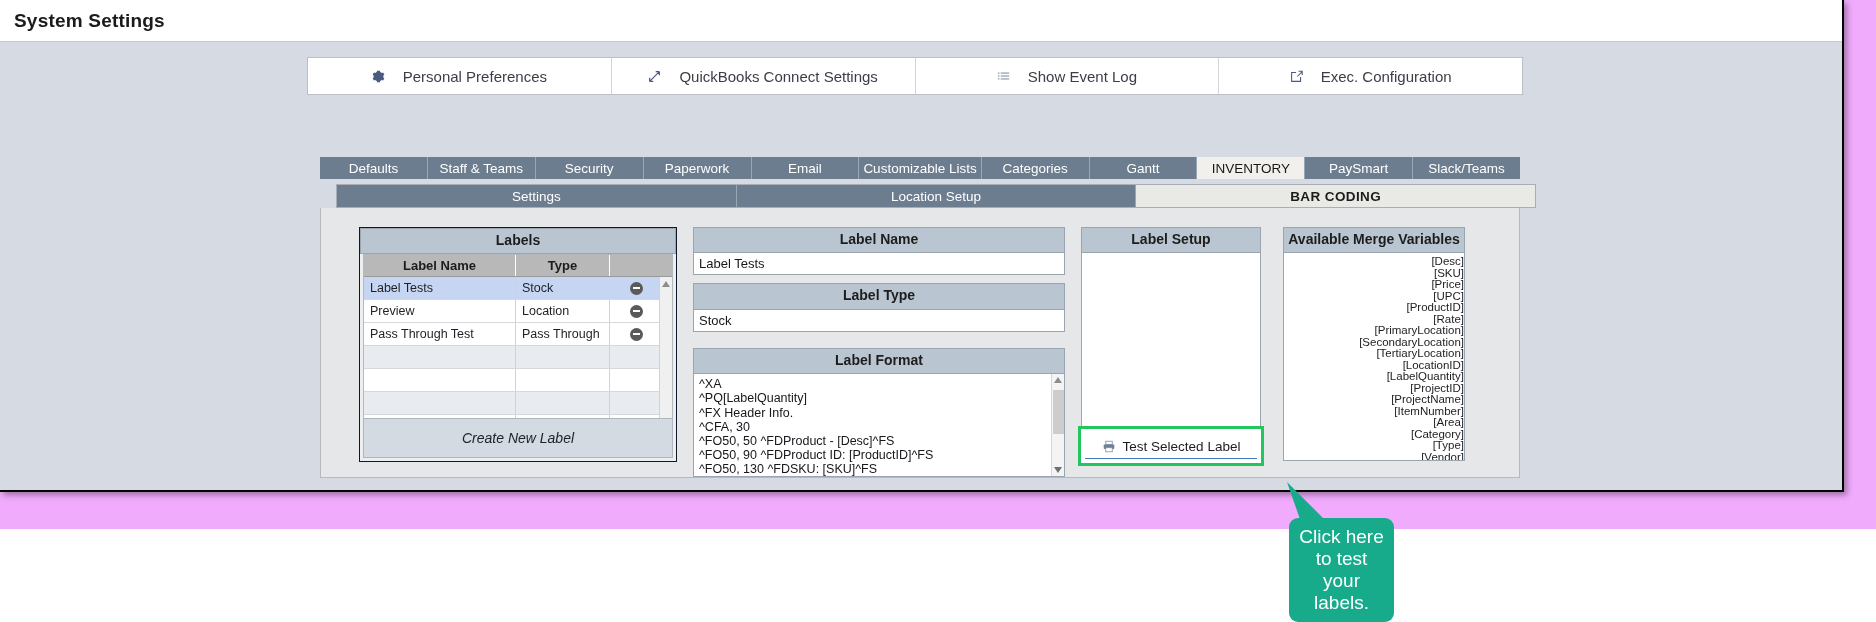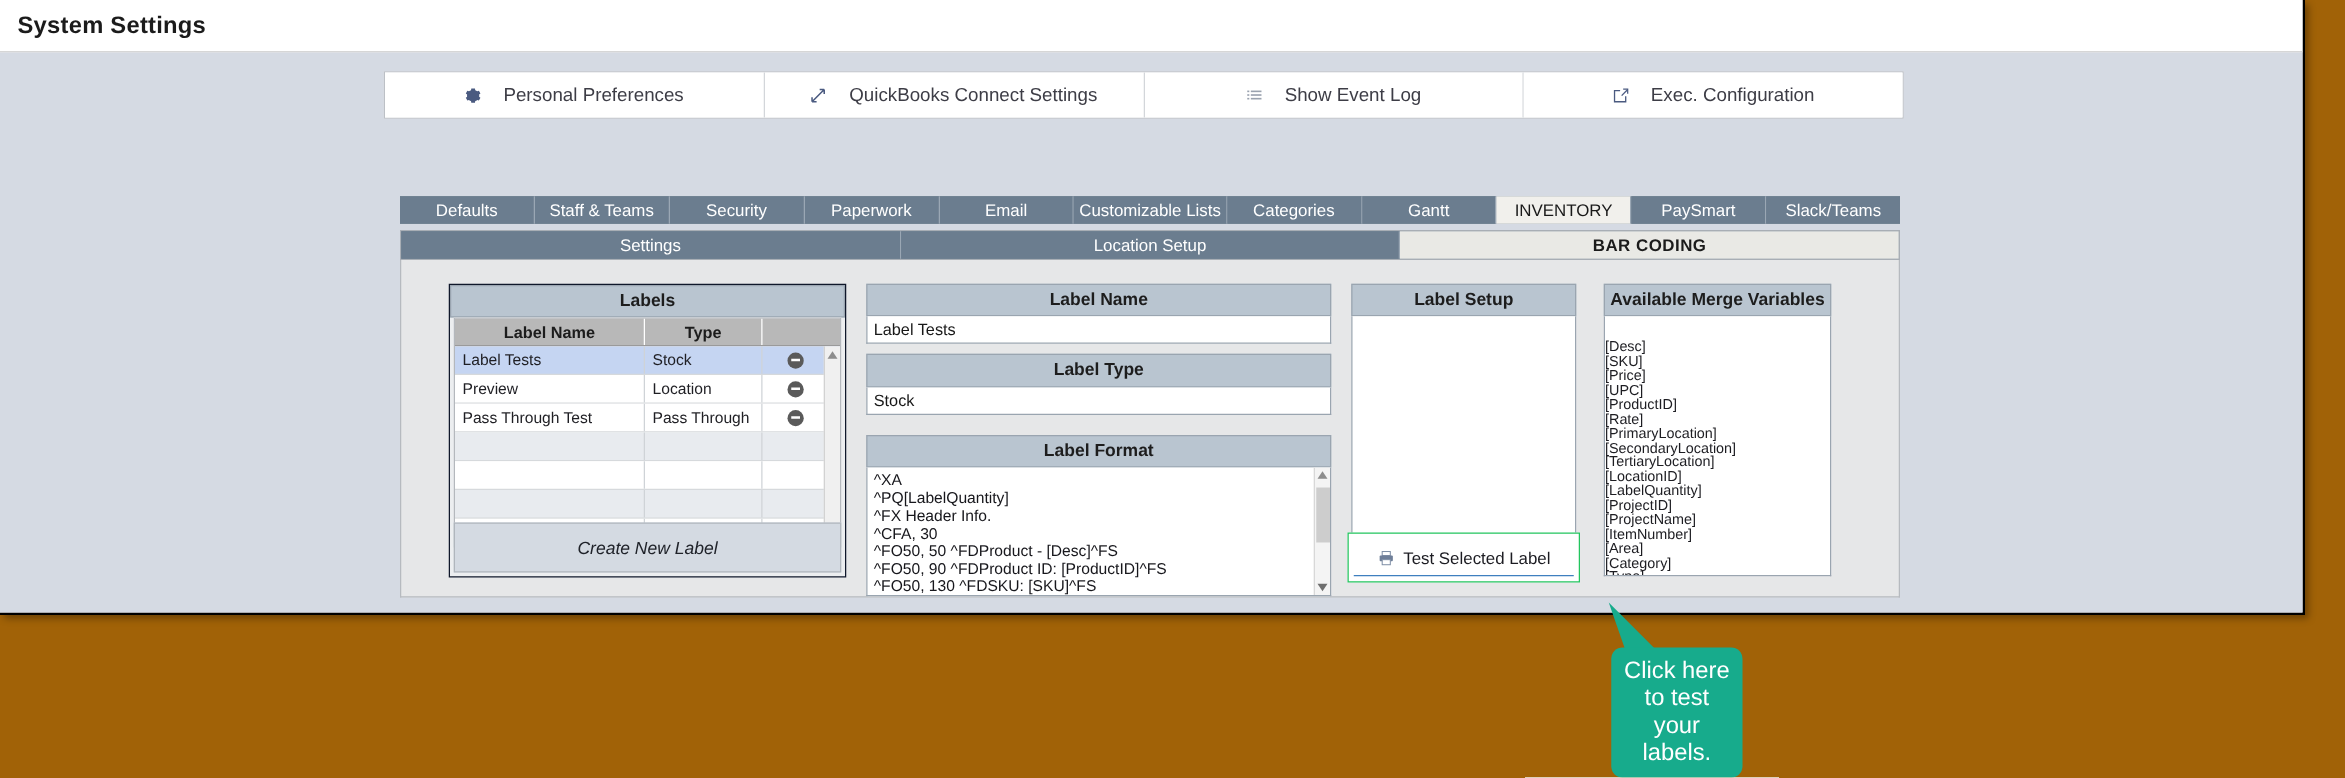--- a/index.html
+++ b/index.html
@@ -7,22 +7,22 @@
   html, body {
     margin: 0; padding: 0;
     width: 1876px; height: 622px;
     background: #ffffff;
     font-family: "Liberation Sans", sans-serif;
     overflow: hidden;
   }
   #root {
     position: relative;
     width: 1876px;
-    height: 622px;
-    background: #a16207;
+    height: 529px;
+    background: #f0abfc;
   }
 
   
   .window {
     position: absolute;
     left: 0; top: 0;
     width: 1844px;
     height: 492px;
     background: #ffffff;
     border: 2px solid #000000;
@@ -110,21 +110,21 @@
   .tab:last-child { border-right: none; }
   .tab.active {
     background: #f1f0ec;
     color: #191919;
     font-weight: normal;
   }
 
   
   .subtabstrip {
     position: absolute;
-    left: 320px;
+    left: 336px;
     top: 142px;
     width: 1200px;
     height: 24px;
     display: flex;
     background: #6b7d8f;
     border: 1px solid #a8aeb5;
   }
   .subtab {
     flex: 1 1 0;
     display: flex;
@@ -323,21 +323,21 @@
     width: 100%;
     height: 178px;
     background: #ffffff;
     border: 1px solid #9aa5b0;
     border-top: none;
   }
   .test-btn-wrap {
     position: absolute;
     left: -3px; right: -3px; bottom: -4px;
     height: 40px;
-    border: 1px solid #22c55e;
+    border: 3px solid #22c55e;
     background: #ffffff;
     display: flex; align-items: center; justify-content: center;
     gap: 7px; cursor: pointer;
   }
   .test-btn-wrap .inner-line {
     position: absolute; left: 4px; right: 4px; bottom: 4px; height: 1px;
     background: #3f7fbf;
   }
   .test-btn-wrap .lbl { font-size: 13.5px; color: #1c1c22; }
   .printer-icon { display:inline-flex; }
@@ -349,22 +349,22 @@
     top: 19px;
     width: 182px;
     height: 235px;
   }
   .merge-body {
     width: 100%;
     height: 208px;
     background: #ffffff;
     border: 1px solid #9aa5b0;
     border-top: none;
-    text-align: left;
-    padding-top: 20px;
+    text-align: right;
+    padding-top: 3px;
     overflow: hidden;
   }
   .merge-body .mv {
     font-size: 11.5px;
     line-height: 11.5px;
     color: #1d1d22;
   }
 
   
   .right-col {

